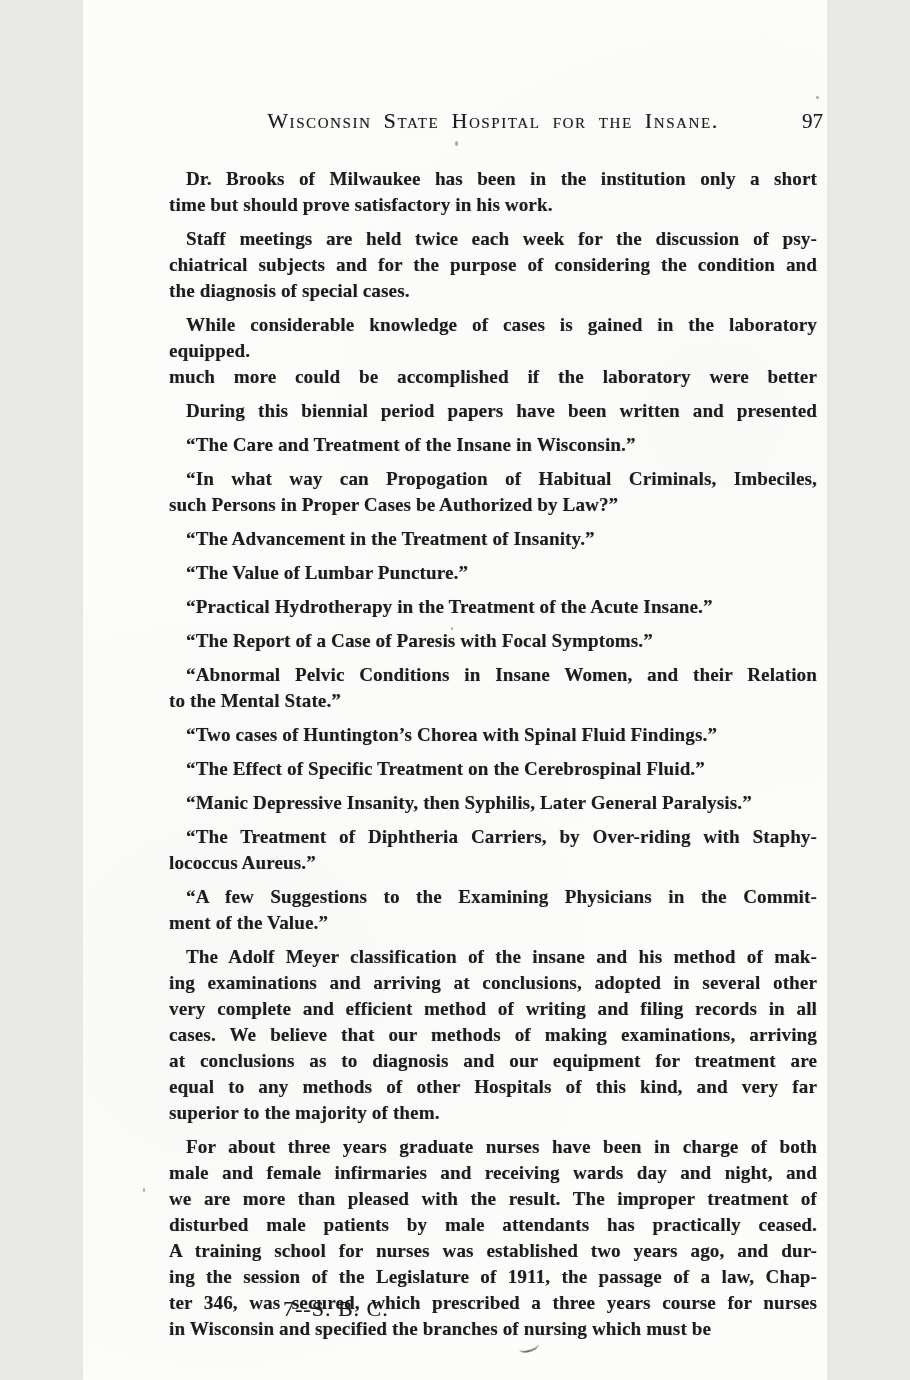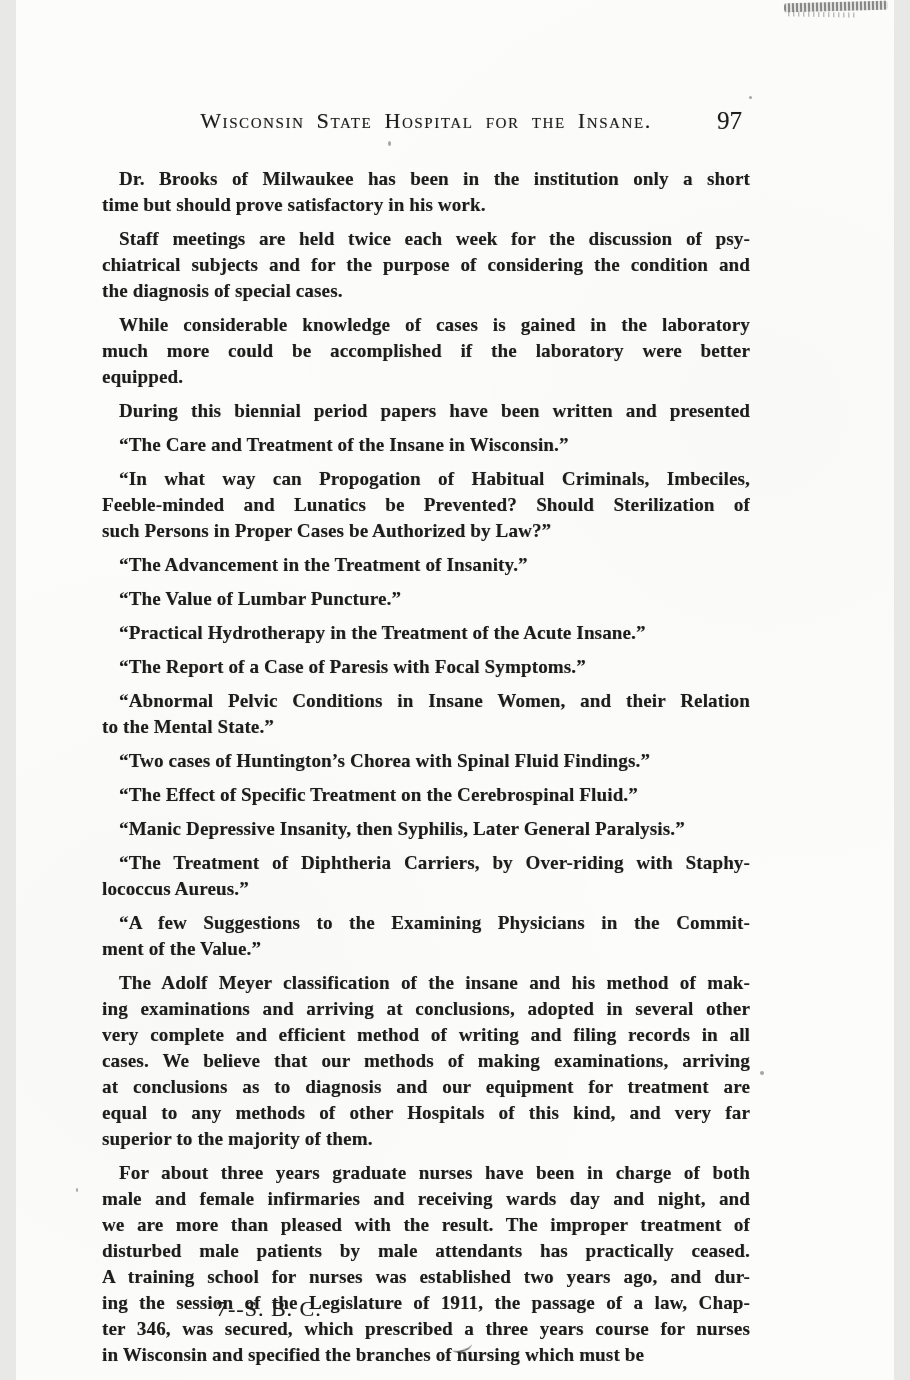--- a/index.html
+++ b/index.html
@@ -1,18 +1,18 @@
 <!DOCTYPE html>
 <html><head>
 <meta charset="utf-8">
 <style>
   html, body { margin: 0; padding: 0; background: #e8e8e6; }
   .page {
     position: relative;
-    width: 878px;
+    width: 744px;
     height: 1380px;
     margin: 0 auto;
     background:
       radial-gradient(circle at 18% 72%, rgba(0,0,0,0.015), transparent 40%),
       radial-gradient(circle at 85% 30%, rgba(0,0,0,0.012), transparent 45%),
       #fcfcfa;
     overflow: hidden;
     font-family: "Liberation Serif", "DejaVu Serif", serif;
     color: #1d1d1d;
   }
@@ -30,23 +30,23 @@
     text-align: center;
     font-variant: small-caps;
     font-size: 22px;
     letter-spacing: 1.6px;
     word-spacing: 5px;
     line-height: 30px;
     white-space: nowrap;
   }
   .page-number {
     position: absolute;
-    right: 16px;
+    right: 2px;
     top: 0;
-    font-size: 25px;
+    font-size: 21px;
     line-height: 30px;
     text-align: right;
   }
 
   .page-body {
     position: absolute;
     top: 158px;
     left: 78px;
     width: 664px;
   }
@@ -121,32 +121,31 @@
         <div class="line first">Dr. Brooks of Milwaukee has been in the institution only a short</div>
         <div class="line last">time but should prove satisfactory in his work.</div>
       </div>
       <div class="para">
         <div class="line first">Staff meetings are held twice each week for the discussion of psy-</div>
         <div class="line">chiatrical subjects and for the purpose of considering the condition and</div>
         <div class="line last">the diagnosis of special cases.</div>
       </div>
       <div class="para">
         <div class="line first">While considerable knowledge of cases is gained in the laboratory</div>
+        <div class="line last">equipped.</div>
         <div class="line">much more could be accomplished if the laboratory were better</div>
-        <div class="line last">equipped.</div>
       </div>
       <div class="para">
         <div class="line first">During this biennial period papers have been written and presented</div>
       </div>
       <div class="para">
         <div class="line first last">“The Care and Treatment of the Insane in Wisconsin.”</div>
       </div>
       <div class="para">
         <div class="line first">“In what way can Propogation of Habitual Criminals, Imbeciles,</div>
-        <div class="line">Feeble-minded and Lunatics be Prevented?  Should Sterilization of</div>
         <div class="line last">such Persons in Proper Cases be Authorized by Law?”</div>
       </div>
       <div class="para">
         <div class="line first last">“The Advancement in the Treatment of Insanity.”</div>
       </div>
       <div class="para">
         <div class="line first last">“The Value of Lumbar Puncture.”</div>
       </div>
       <div class="para">
         <div class="line first last">“Practical Hydrotherapy in the Treatment of the Acute Insane.”</div>

